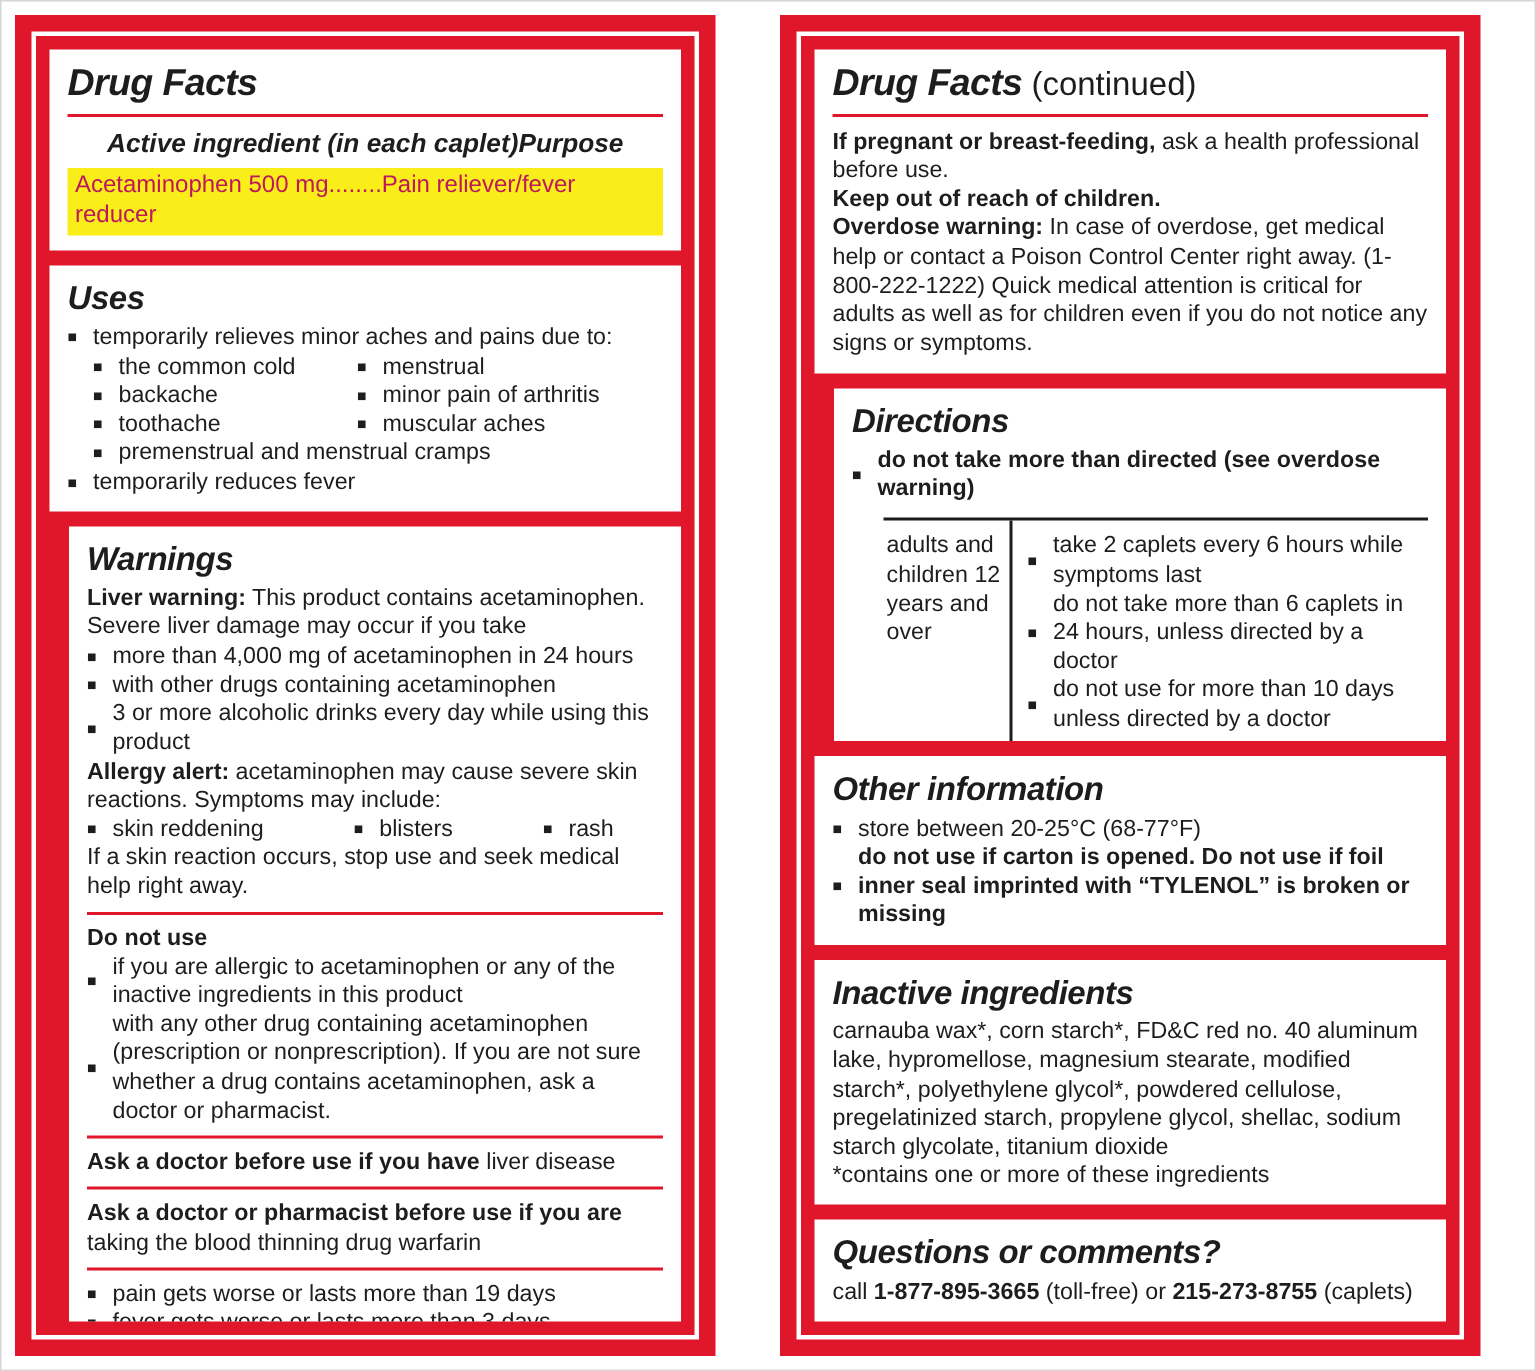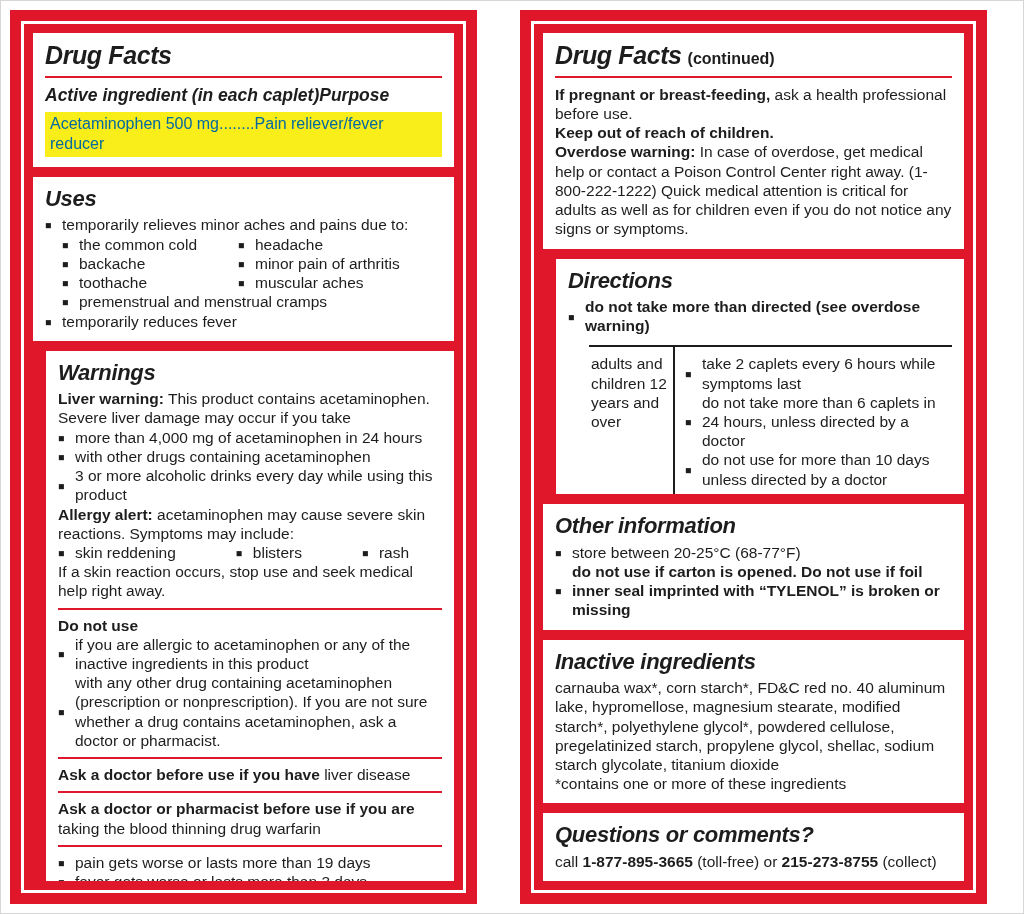--- a/index.html
+++ b/index.html
@@ -16,29 +16,29 @@
   .panel.left{left:10px;}
   .panel.right{left:520px;}
   .pinstripe{position:absolute;inset:11px;border:3px solid #ffffff;pointer-events:none;}
   .panel-content{position:absolute;inset:23px;display:flex;flex-direction:column;gap:10px;}
 
   .box{background:#ffffff;padding:8px 12px 10px;}
   .box.grow{flex:1 1 auto;overflow:hidden;margin-left:13px;}
 
   
   .df-title{font-size:25px;font-weight:bold;font-style:italic;letter-spacing:-0.4px;line-height:1.15;display:inline;}
-  .df-cont{font-size:16px;font-weight:bold;font-style:normal;display:inline;margin-left:6px;}
+  .df-cont{font-size:22px;font-weight:normal;font-style:normal;display:inline;margin-left:6px;}
   .red-rule{height:2px;background:var(--red);margin:6px 0 7px;}
   .box-title{font-size:22px;font-weight:bold;font-style:italic;letter-spacing:-0.3px;line-height:1.2;margin:1px 0 3px;}
   .b{font-weight:bold;}
   p{margin:0;}
 
   
-  .ai-row{display:flex;justify-content:flex-start;font-weight:bold;font-style:italic;font-size:17.5px;margin:2px 0 6px;}
-  .hl-line{display:block;background:var(--yellow);color:#0369a1;font-size:16px;padding:2px 5px 3px;}
+  .ai-row{display:flex;justify-content:center;font-weight:bold;font-style:italic;font-size:17.5px;margin:2px 0 6px;}
+  .hl-line{display:block;background:var(--yellow);color:#be185d;font-size:16px;padding:2px 5px 3px;}
 
   
   .li{display:flex;align-items:center;}
   .li .bq{flex:0 0 17px;}
   .bq::before{content:"\25A0";font-size:10.5px;position:relative;top:-1px;}
   .uses-grid{display:grid;grid-template-columns:176px 1fr;margin-left:17px;}
   .uses-grid .span2{grid-column:1 / -1;}
 
   .sym-row{display:flex;gap:60px;}
   .divider{height:2px;background:var(--red);margin:7px 0 6px;}
@@ -76,21 +76,21 @@
           <span class="bq"></span>
           <span>temporarily relieves minor aches and pains due to:</span>
         </div>
       <div class="uses-grid">
         <div class="li">
             <span class="bq"></span>
             <span>the common cold</span>
           </div>
         <div class="li">
             <span class="bq"></span>
-            <span>headache</span>
+            <span>menstrual</span>
           </div>
         <div class="li">
             <span class="bq"></span>
             <span>backache</span>
           </div>
         <div class="li">
             <span class="bq"></span>
             <span>minor pain of arthritis</span>
           </div>
         <div class="li">
@@ -242,17 +242,17 @@
     </div>
 
     <div class="box">
       <div class="box-title">Inactive ingredients</div>
       <p>carnauba wax*, corn starch*, FD&amp;C red no. 40 aluminum lake, hypromellose, magnesium stearate, modified starch*, polyethylene glycol*, powdered cellulose, pregelatinized starch, propylene glycol, shellac, sodium starch glycolate, titanium dioxide</p>
       <p>*contains one or more of these ingredients</p>
     </div>
 
     <div class="box">
       <div class="box-title">Questions or comments?</div>
-      <p><span>call </span><span class="b">1-877-895-3665</span><span> (toll-free) or </span><span class="b">215-273-8755</span><span> (collect)</span></p>
+      <p><span>call </span><span class="b">1-877-895-3665</span><span> (toll-free) or </span><span class="b">215-273-8755</span><span> (caplets)</span></p>
     </div>
 
   </div>
 </div>
 
 </body></html>

